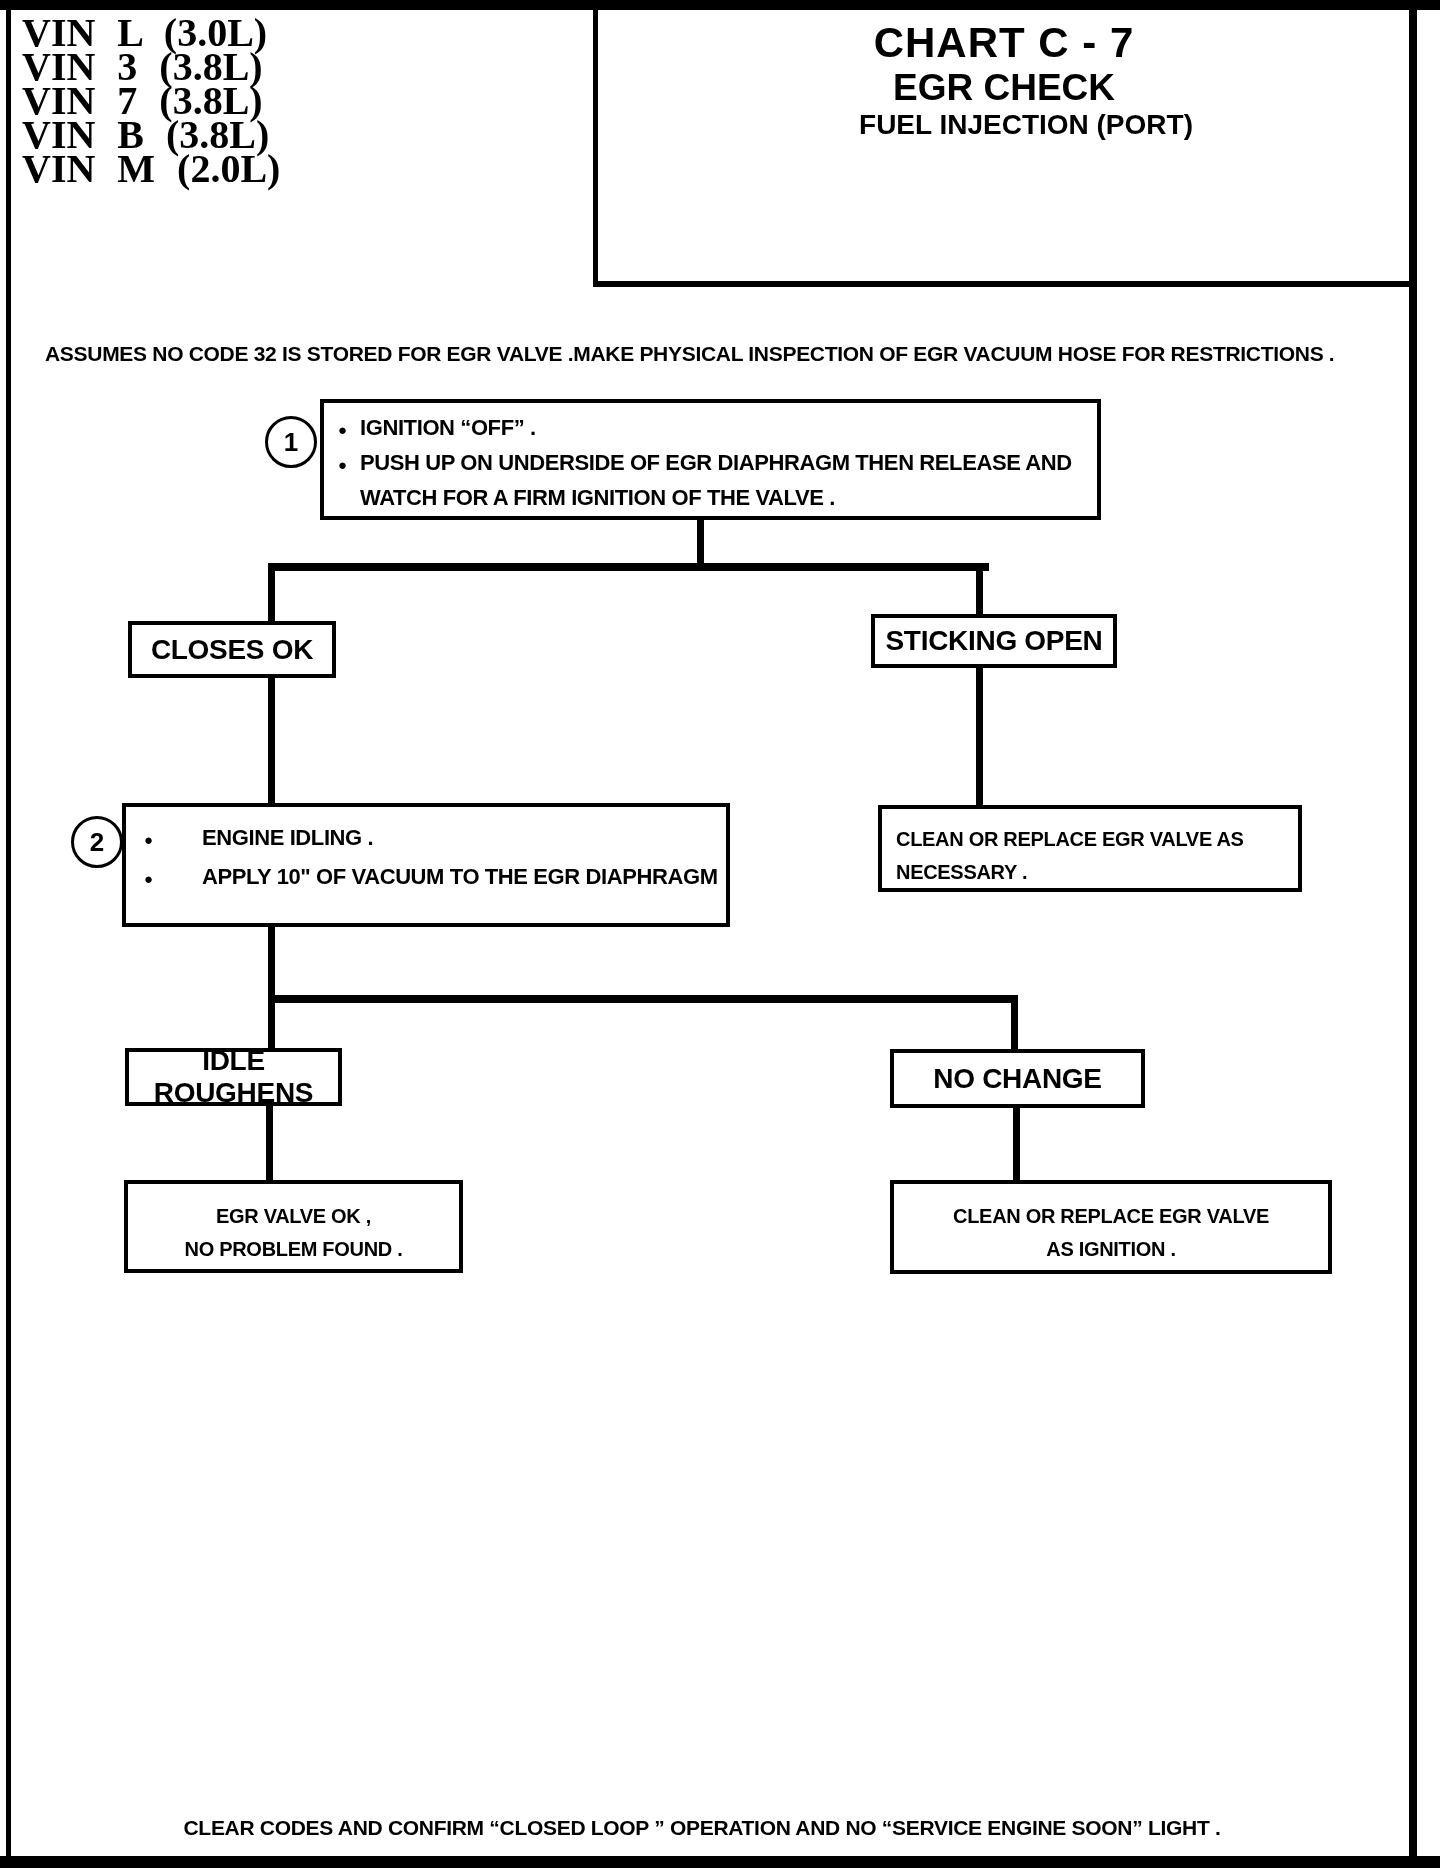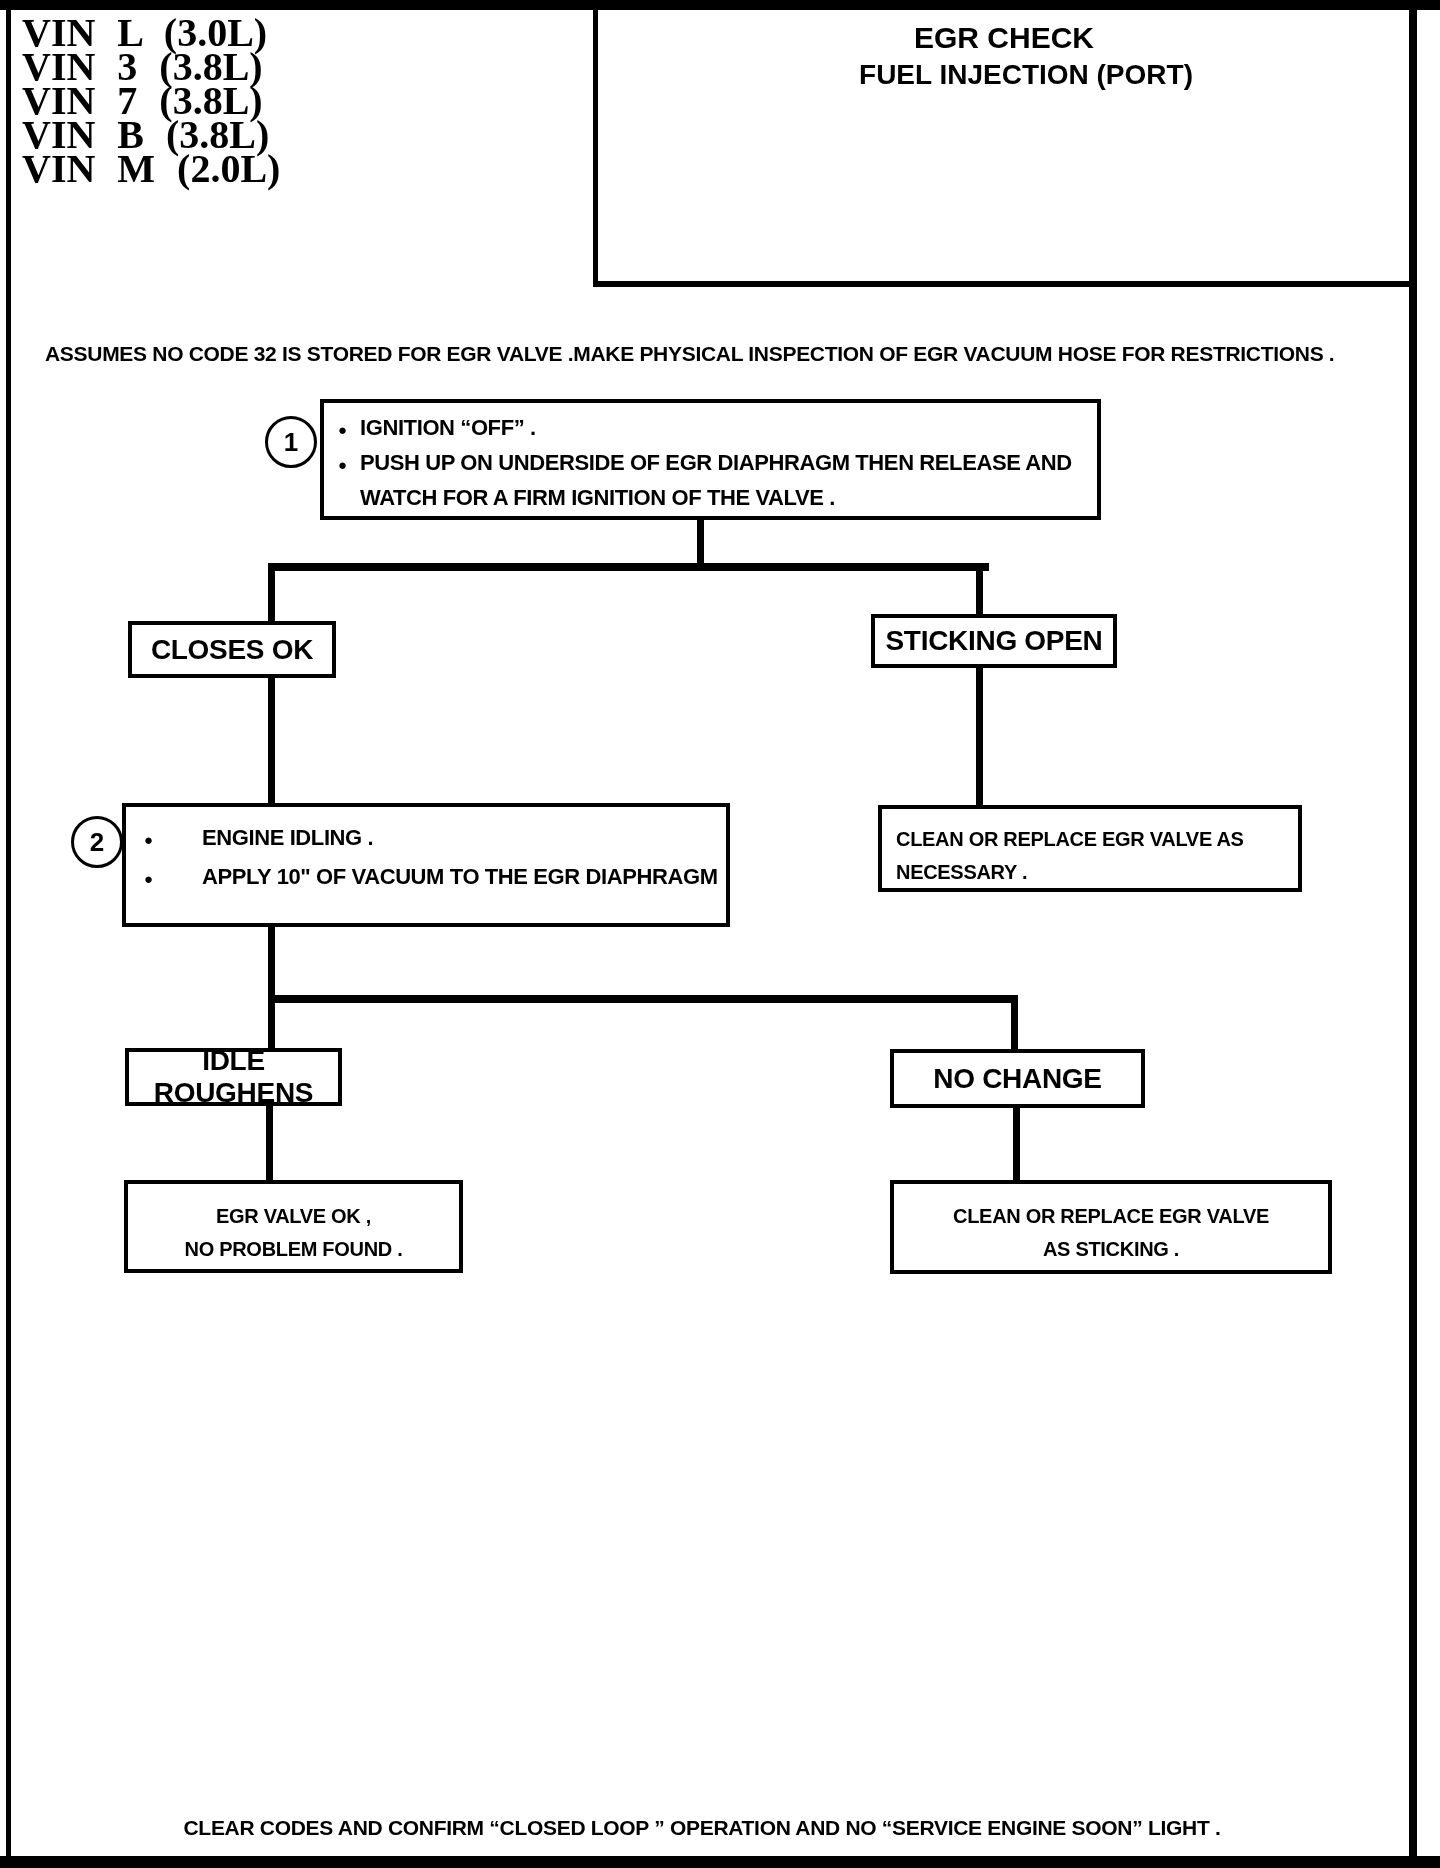--- a/index.html
+++ b/index.html
@@ -15,21 +15,21 @@
   .border-left{left:6px;top:0;width:5px;height:1868px;}
   .border-right{left:1409px;top:0;width:8px;height:1868px;}
   .bar-bottom{left:0;top:1856px;width:1440px;height:12px;}
   
   .vin-list{left:22px;top:16px;font-family:"Liberation Serif",serif;font-weight:700;
     font-size:40px;line-height:34px;word-spacing:12px;white-space:nowrap;}
   .titlebox-left{left:593px;top:10px;width:5px;height:273px;}
   .titlebox-bottom{left:593px;top:281px;width:822px;height:6px;}
   .title-block{left:598px;top:18px;width:812px;text-align:center;font-weight:700;}
   .title-l1{font-size:42px;line-height:50px;letter-spacing:1px;}
-  .title-l2{font-size:30px;line-height:40px;}
+  .title-l2{font-size:37px;line-height:40px;}
   .title-l3{font-size:28px;line-height:34px;margin-left:44px;}
   
   .bodytext{font-weight:700;font-size:22px;letter-spacing:-0.4px;white-space:nowrap;}
   .assumption{left:45px;top:342px;font-weight:700;font-size:21px;letter-spacing:-0.3px;white-space:nowrap;}
   
   .fbox{border:4px solid #000;background:#fff;box-sizing:border-box;}
   .label-box{display:flex;align-items:center;justify-content:center;
     font-weight:700;font-size:28px;letter-spacing:-0.3px;text-align:center;}
   .step-circle{width:46px;height:46px;border:3px solid #000;border-radius:50%;
     background:#fff;display:flex;align-items:center;justify-content:center;
@@ -56,20 +56,21 @@
     <div>VIN L (3.0L)</div>
     <div>VIN 3 (3.8L)</div>
     <div>VIN 7 (3.8L)</div>
     <div>VIN B (3.8L)</div>
     <div>VIN M (2.0L)</div>
   </div>
 
   <div class="abs ink titlebox-left"></div>
   <div class="abs ink titlebox-bottom"></div>
   <div class="abs title-block">
+    <div class="title-l1">CHART C - 7</div>
     <div class="title-l2">EGR CHECK</div>
     <div class="title-l3">FUEL INJECTION (PORT)</div>
   </div>
 
   <div class="abs assumption">ASSUMES NO CODE 32 IS STORED FOR EGR VALVE .MAKE PHYSICAL INSPECTION OF EGR VACUUM HOSE FOR RESTRICTIONS .</div>
 
   <div class="abs fbox" style="left:320px;top:399px;width:781px;height:121px;padding:8px 0 0 14px;">
     <div class="line bodytext" style="line-height:33px;">
       <span class="bullet1">●</span>
       <span>IGNITION “OFF” .</span>
@@ -123,18 +124,18 @@
 
   <div class="abs ink" style="left:266px;top:1104px;width:7px;height:78px;"></div>
   <div class="abs ink" style="left:1013px;top:1106px;width:7px;height:76px;"></div>
 
   <div class="abs fbox result-lines centered" style="left:124px;top:1180px;width:339px;height:93px;padding-top:16px;">
     <div>EGR VALVE OK ,</div>
     <div>NO PROBLEM FOUND .</div>
   </div>
   <div class="abs fbox result-lines centered" style="left:890px;top:1180px;width:442px;height:94px;padding-top:16px;">
     <div>CLEAN OR REPLACE EGR VALVE</div>
-    <div>AS STICKING .</div>
+    <div>AS IGNITION .</div>
   </div>
 
   <div class="abs footer">CLEAR CODES AND CONFIRM “CLOSED LOOP ” OPERATION AND NO “SERVICE ENGINE SOON” LIGHT .</div>
 
 </div>
 
 </body></html>

